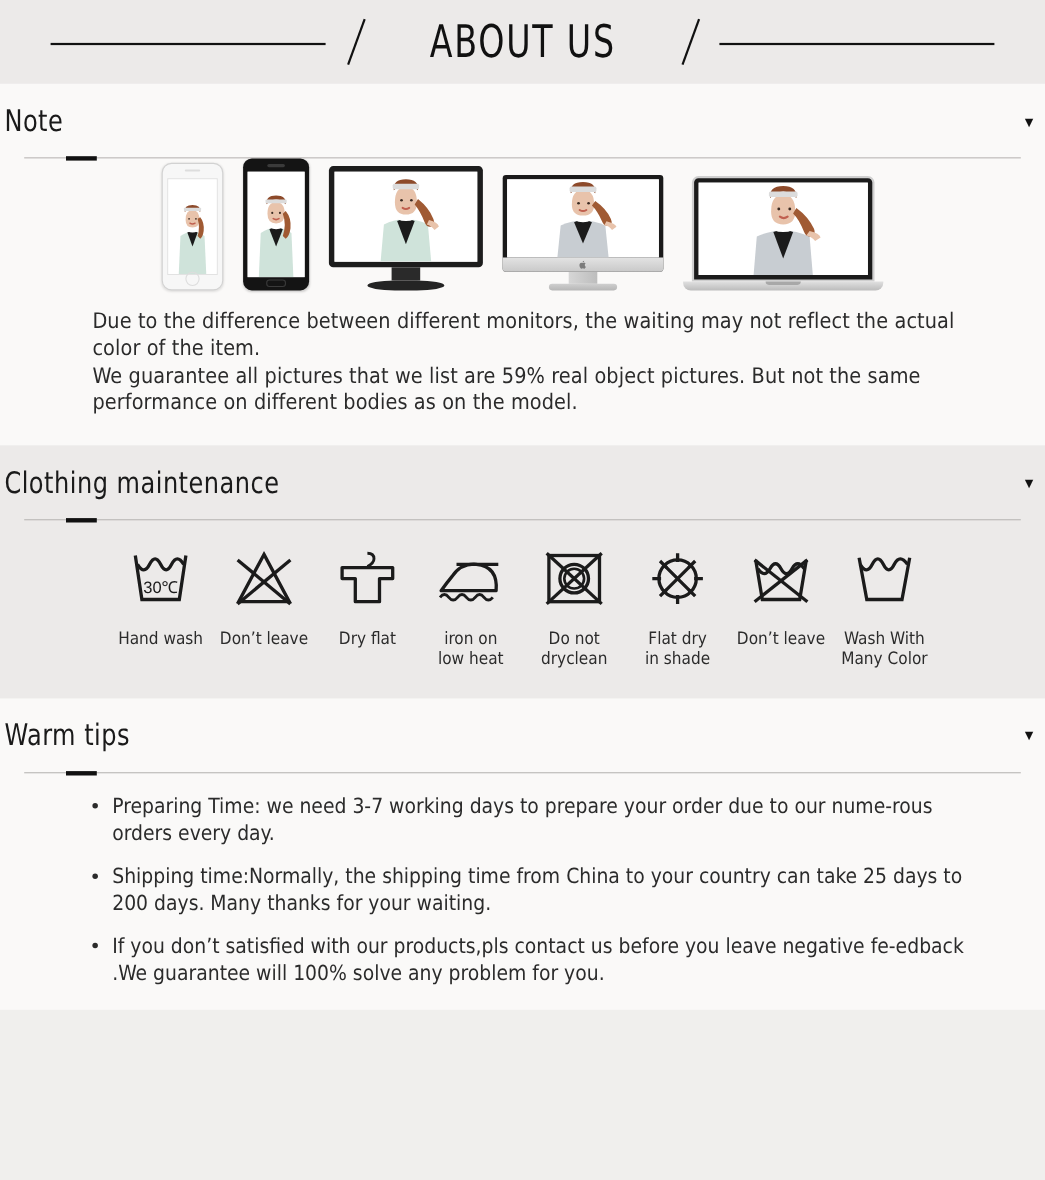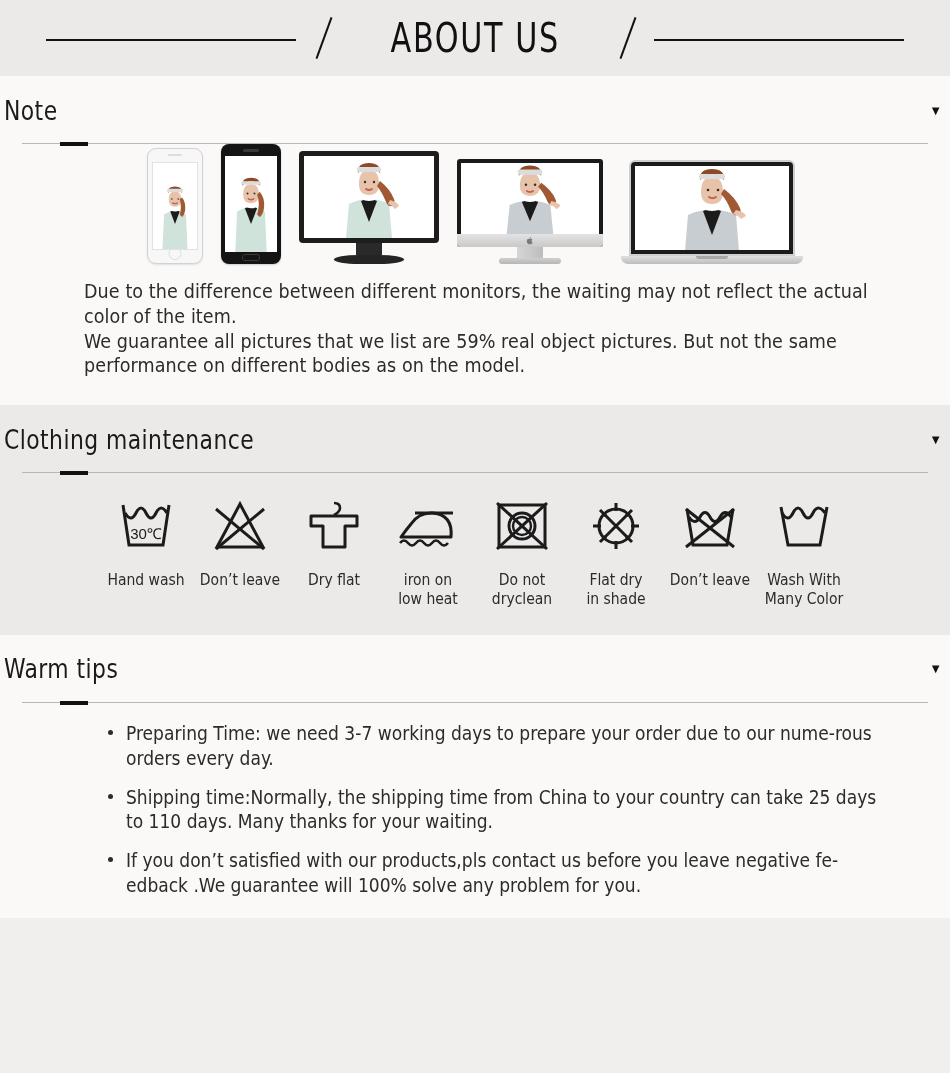--- a/index.html
+++ b/index.html
@@ -298,21 +298,21 @@
     margin-top: 14px;
     font-family: "DejaVu Sans Condensed", "Liberation Sans Narrow", "Liberation Sans", sans-serif;
     font-size: 15.5px;
     line-height: 1.22;
     color: #2b2b2b;
     white-space: pre-line;
   }
 
   
   .tips {
-    padding: 18px 62px 20px 104px;
+    padding: 18px 62px 20px 80px;
     margin: 0;
     list-style: none;
   }
   .tips li {
     position: relative;
     padding-left: 22px;
     margin-bottom: 14px;
     font-family: "DejaVu Sans Condensed", "Liberation Sans Narrow", "Liberation Sans", sans-serif;
     font-size: 19px;
     line-height: 1.31;
@@ -583,16 +583,16 @@
   <div class="section-head">
     <div class="section-head-inner">
       <span class="section-title">Warm tips</span>
       <span class="section-caret">▼</span>
     </div>
     <div class="section-rule"></div>
   </div>
 
   <ul class="tips">
     <li>Preparing Time: we need 3-7 working days to prepare your order due to our nume-rous orders every day.</li>
-    <li>Shipping time:Normally, the shipping time from China to your country can take 25 days to 110 days. Many thanks for your waiting.</li>
+    <li>Shipping time:Normally, the shipping time from China to your country can take 25 days to 200 days. Many thanks for your waiting.</li>
     <li>If you don’t satisfied with our products,pls contact us before you leave negative fe-edback .We guarantee will 100% solve any problem for you.</li>
   </ul>
 </div>
 
 </body></html>

